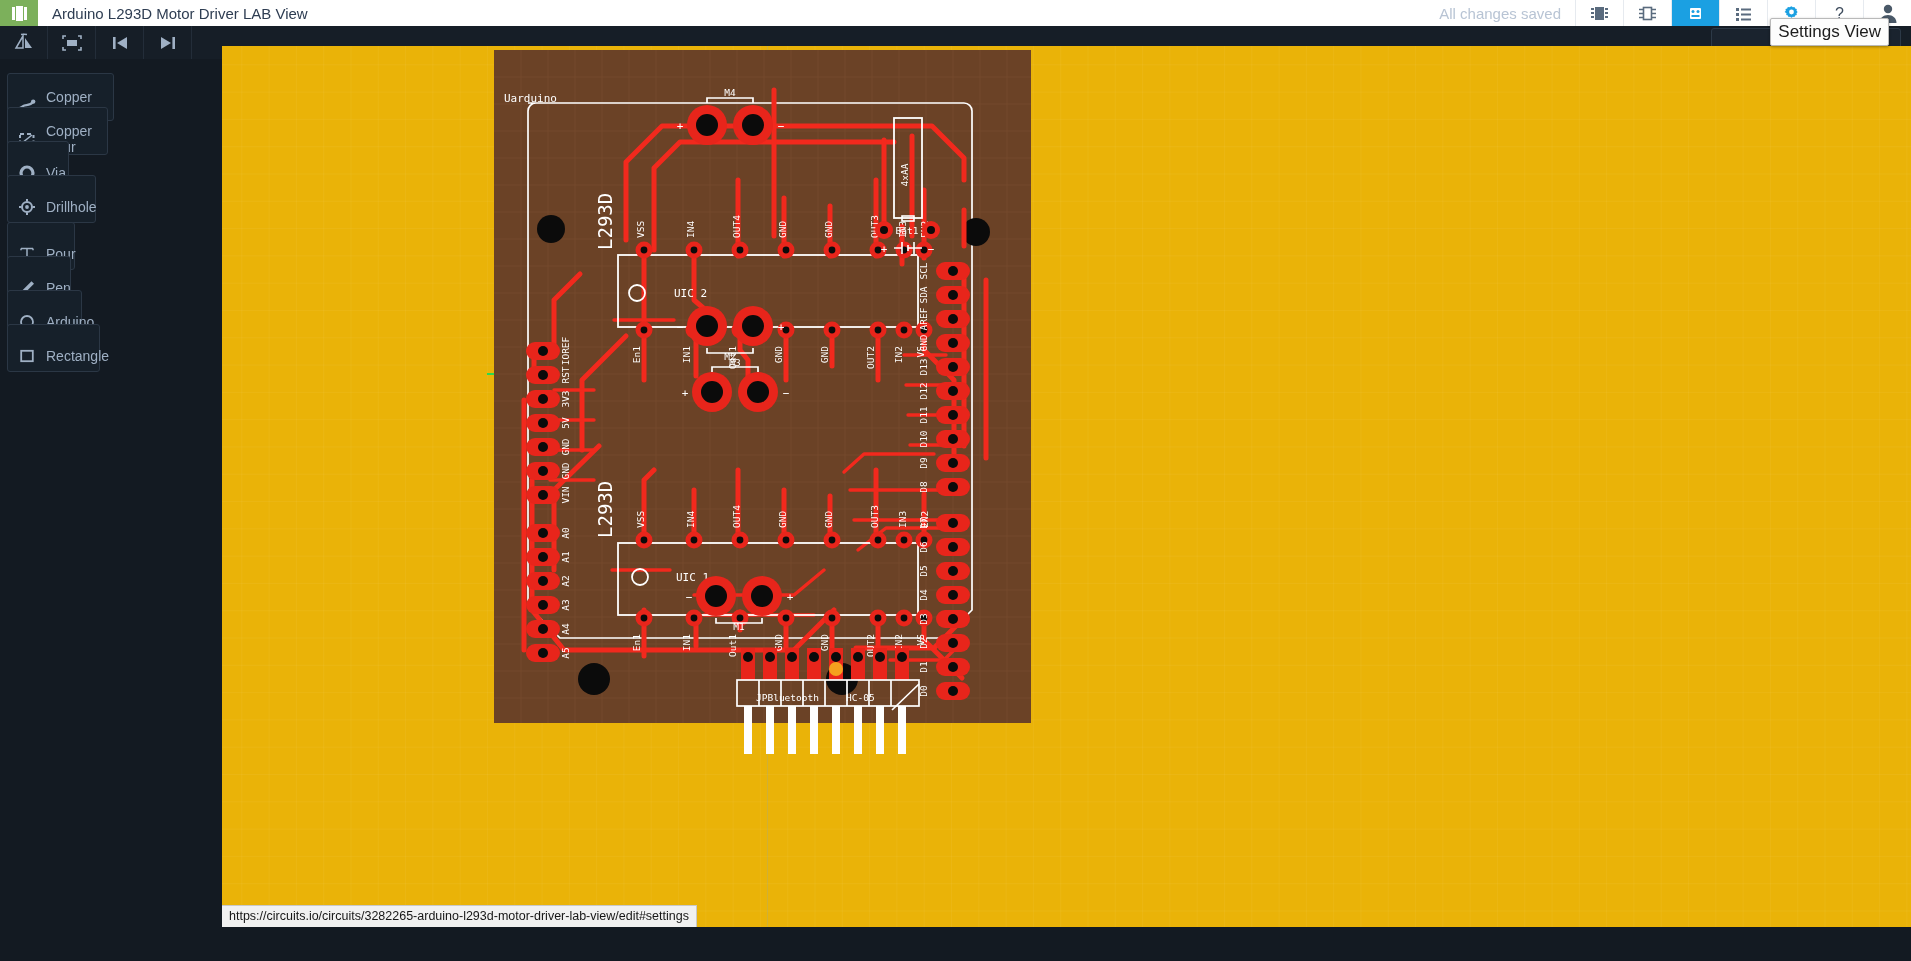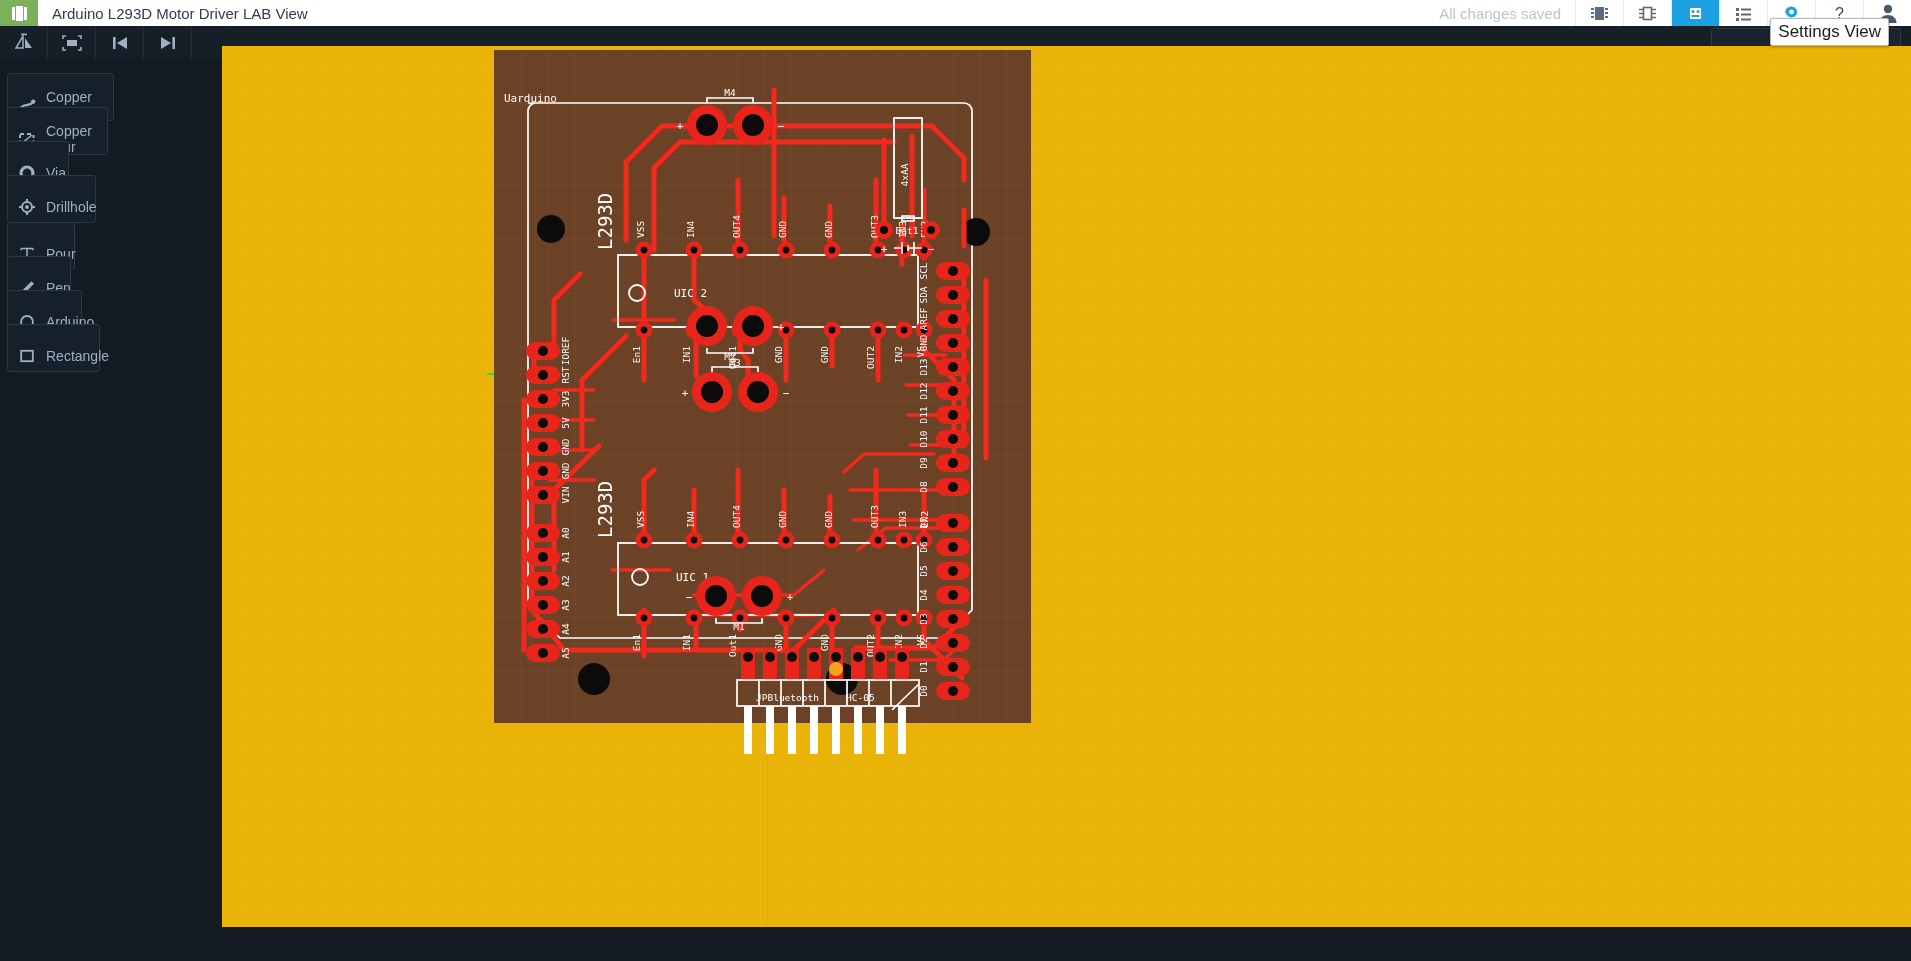--- a/index.html
+++ b/index.html
@@ -689,13 +689,14 @@
         <rect x="316" y="656" width="8" height="48"></rect>
         <rect x="338" y="656" width="8" height="48"></rect>
         <rect x="360" y="656" width="8" height="48"></rect>
         <rect x="382" y="656" width="8" height="48"></rect>
         <rect x="404" y="656" width="8" height="48"></rect>
       </g>
     </g>
   </svg>
   </div>
 
+  <div class="statusbar">https://circuits.io/circuits/3282265-arduino-l293d-motor-driver-lab-view/edit#settings</div>
 </div>
 
 </body></html>

